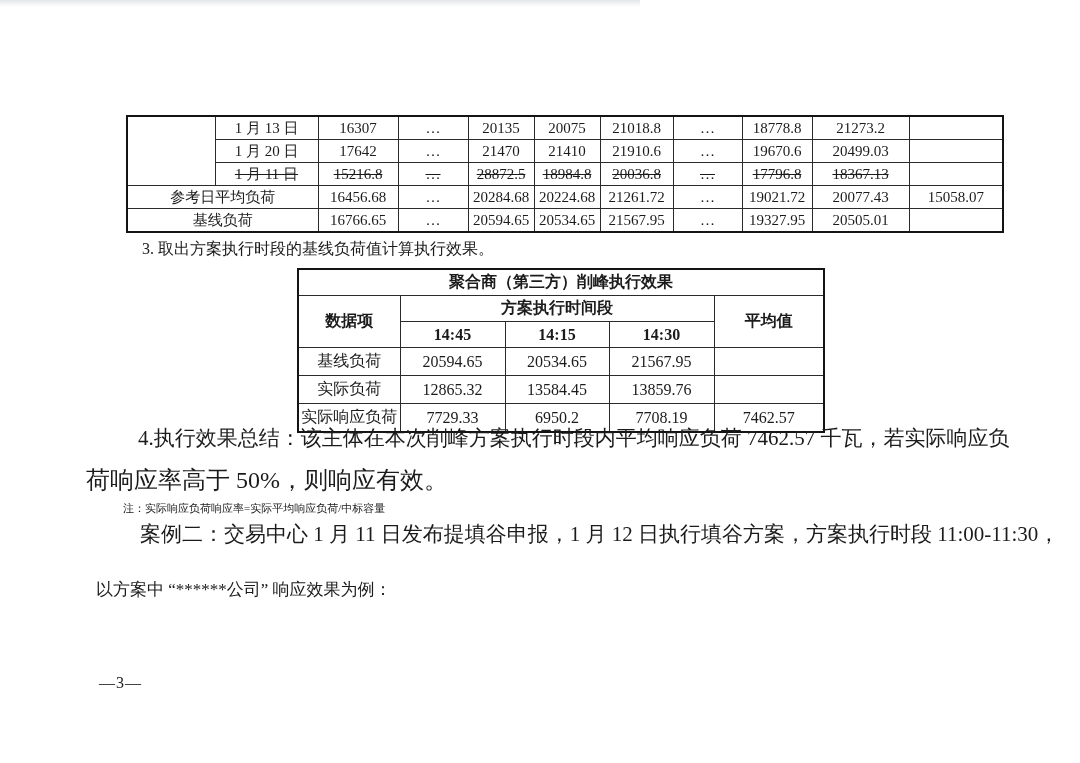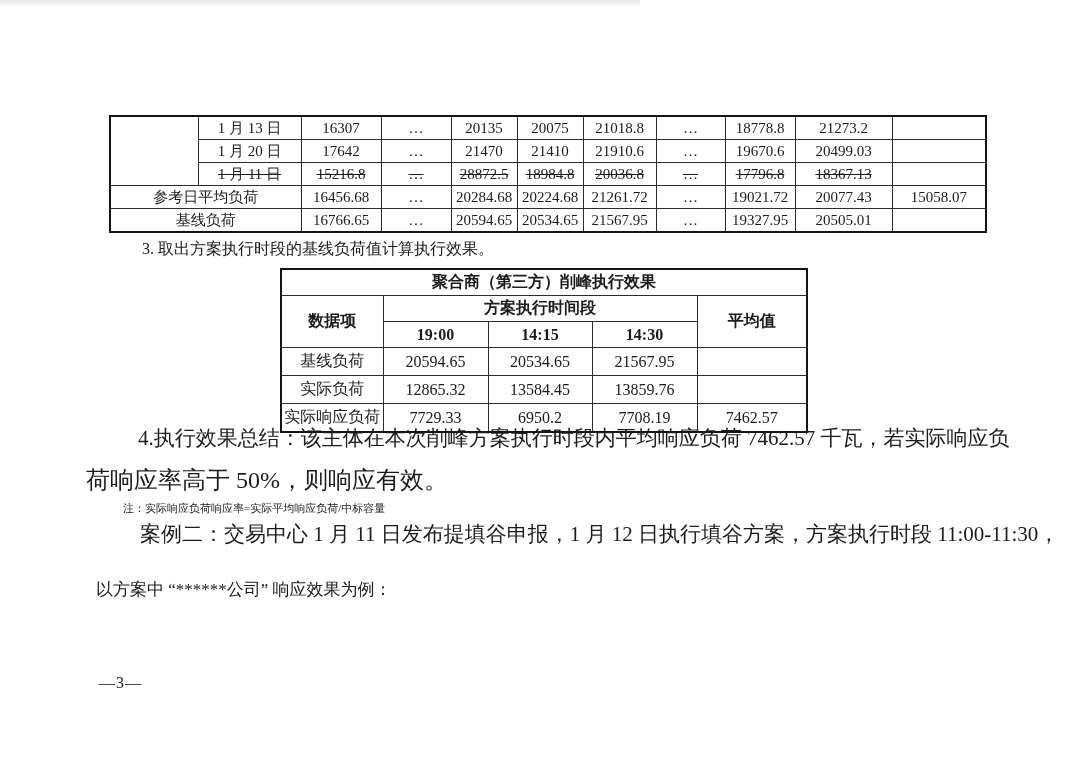--- a/index.html
+++ b/index.html
@@ -8,21 +8,21 @@
     background:#ffffff;
     font-family:"Liberation Serif","DejaVu Serif",serif;
     color:#1b1b1b;
     overflow:hidden;
   }
   .top-shade {
     position:absolute; top:0; left:0; width:640px; height:7px;
     background:linear-gradient(to bottom,#dde1e5,rgba(255,255,255,0));
     opacity:.8;
   }
-  table { border-collapse:collapse; table-layout:fixed; }
+  table { border-collapse:collapse; table-layout:fixed;margin-left:17px; }
   td {
     border:1px solid #2b2b2b; text-align:center; vertical-align:middle;
     padding:0 2px; overflow:hidden; white-space:nowrap;
   }
   #table1 {
     position:absolute; left:109px; top:115px; width:876px;
     font-size:15px; border:2px solid #141414;
   }
   #table1 td { height:22px; }
   #table2 {
@@ -139,21 +139,21 @@
   <tbody>
       <tr>
     <td colspan="5" class="bold">聚合商（第三方）削峰执行效果</td>
   </tr>
   <tr>
     <td rowspan="2" class="bold">数据项</td>
     <td colspan="3" class="bold">方案执行时间段</td>
     <td rowspan="2" class="bold">平均值</td>
   </tr>
   <tr>
-    <td class="bold">19:00</td>
+    <td class="bold">14:45</td>
     <td class="bold">14:15</td>
     <td class="bold">14:30</td>
   </tr>
   <tr>
     <td class="data-row-cell">基线负荷</td>
     <td class="data-row-cell">20594.65</td>
     <td class="data-row-cell">20534.65</td>
     <td class="data-row-cell">21567.95</td>
     <td class="data-row-cell"></td>
   </tr>

